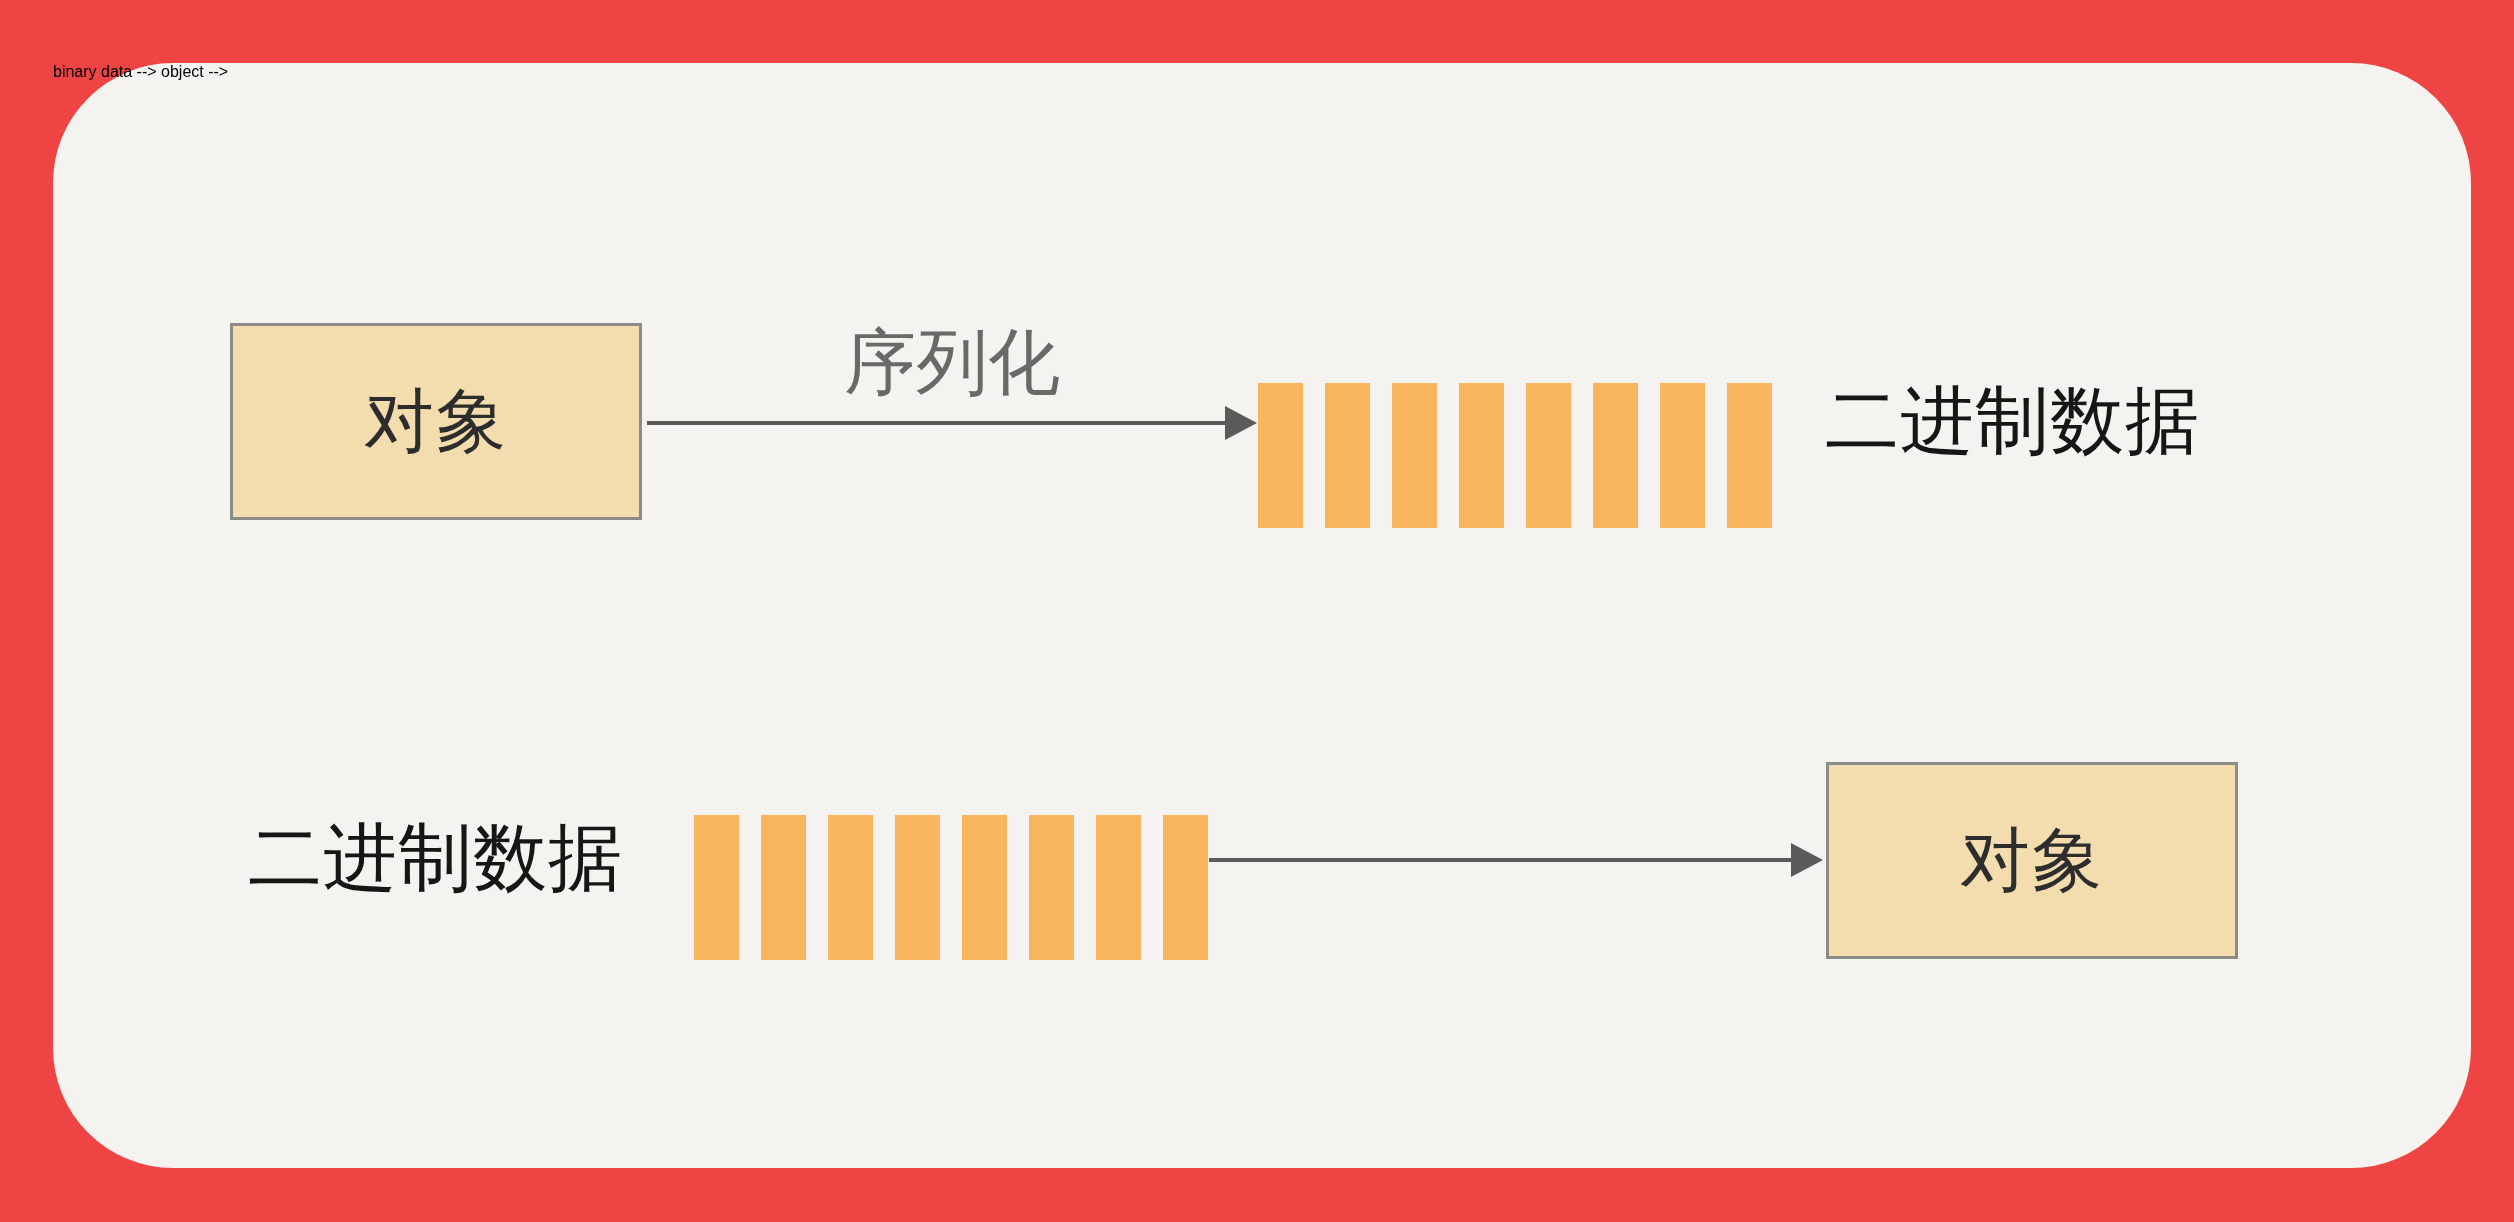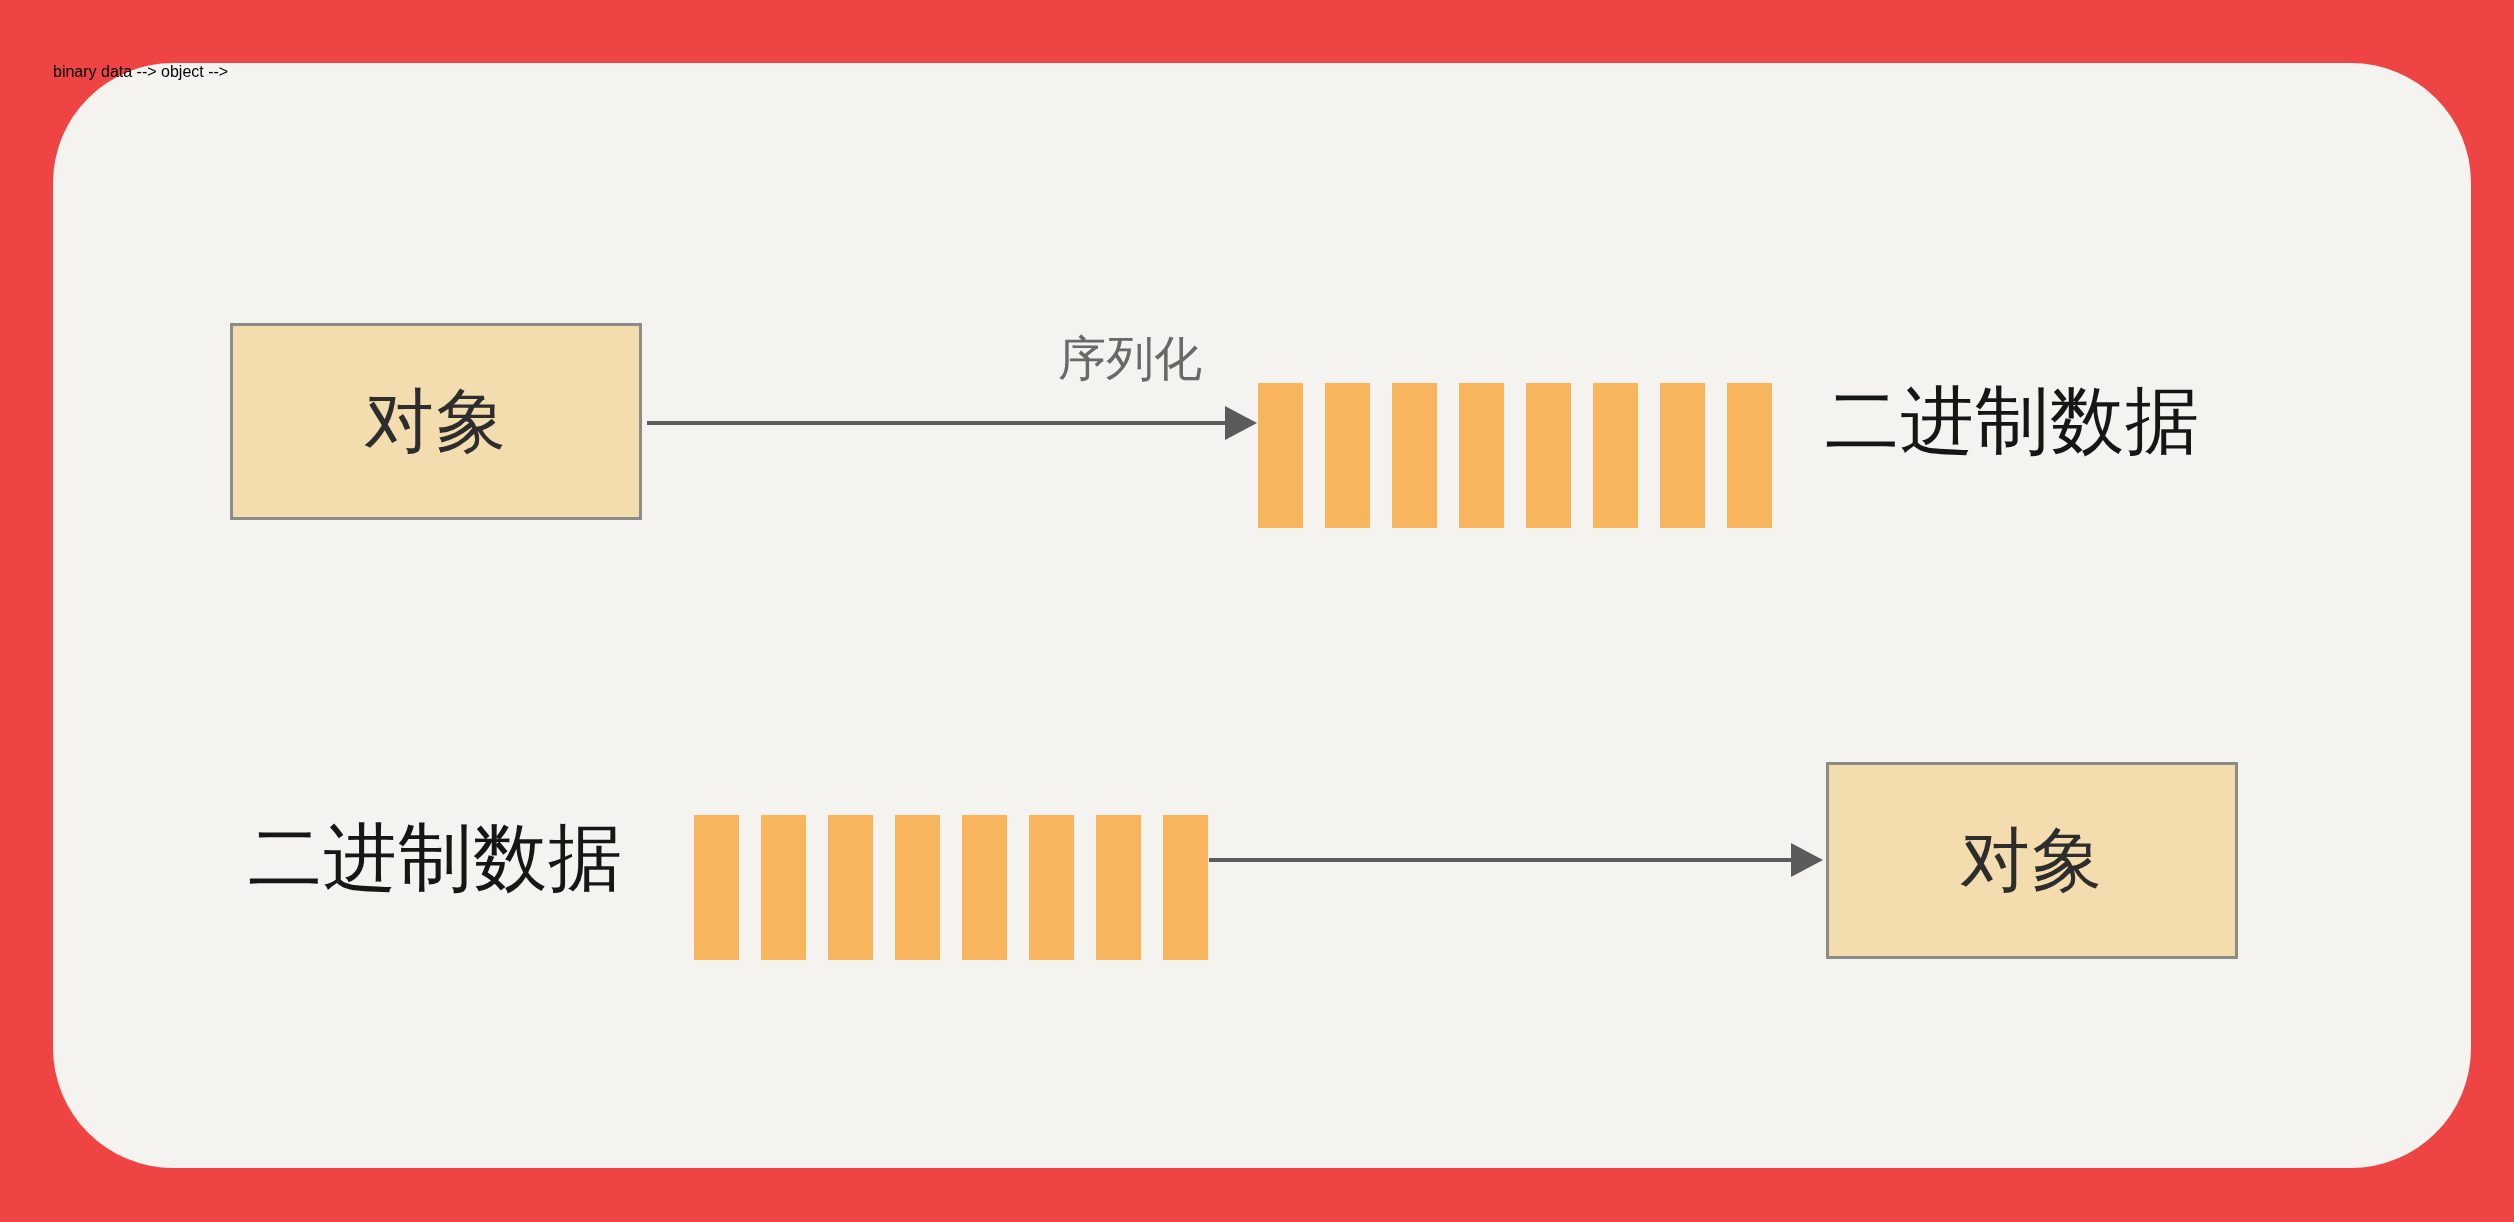--- a/index.html
+++ b/index.html
@@ -49,24 +49,23 @@
     position:absolute;
     width:0;height:0;
     border-top:17px solid transparent;
     border-bottom:17px solid transparent;
     border-left:32px solid var(--arrow);
   }
   .arrow-label{
     position:absolute;
     width:500px;
     line-height:68px;
-    text-align:right;
-    font-size:48px;
+    text-align:center;
+    font-size:72px;
     color:var(--label-text);
-    font-family:Liberation Mono, monospace;
   }
   .bars{
     position:absolute;
     display:flex;
     gap:22px;
     height:145px;
   }
   .bar{
     width:45px;height:145px;
     background:var(--bar);

